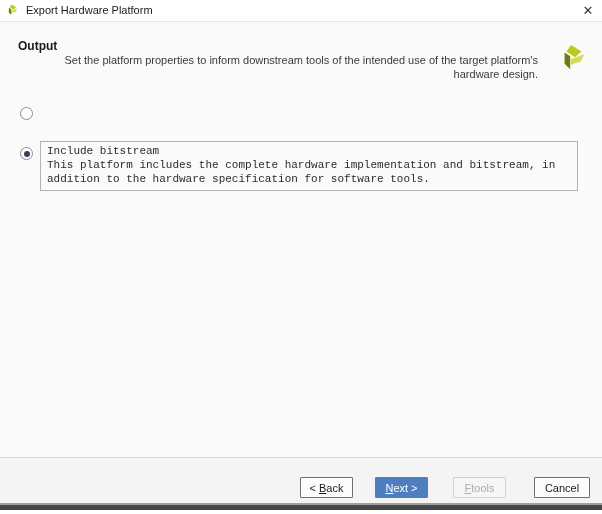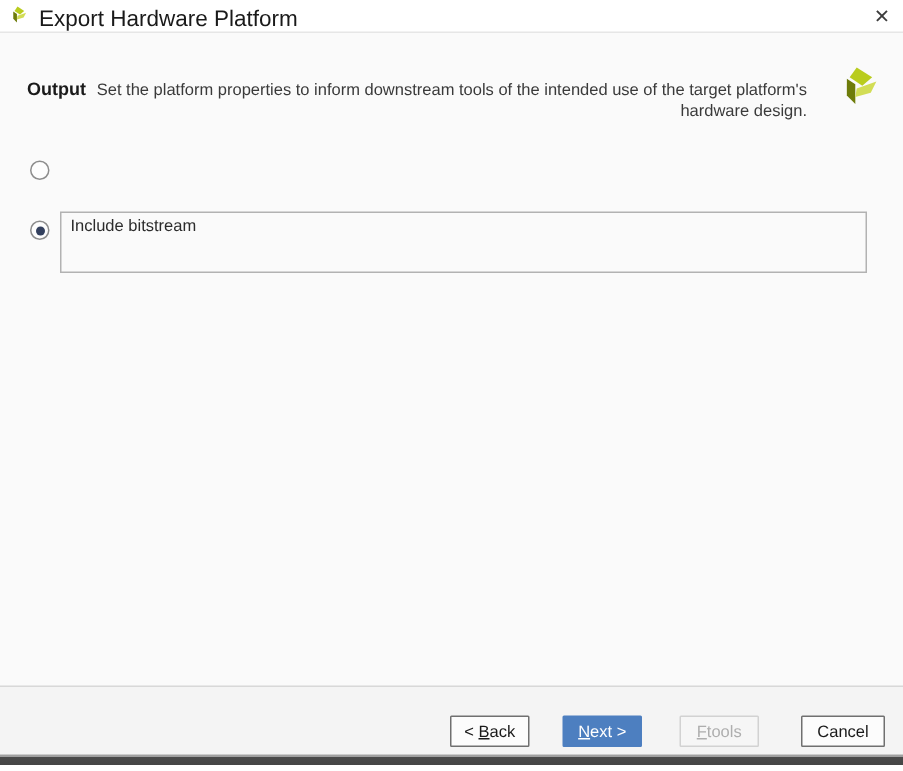--- a/index.html
+++ b/index.html
@@ -8,54 +8,54 @@
     font-family:"Liberation Sans",sans-serif;overflow:hidden;
     -webkit-font-smoothing:antialiased;
   }
   
   .titlebar{
     position:absolute;left:0;top:0;width:602px;height:21px;background:#ffffff;
     border-bottom:1px solid #e6e6e6;
   }
   .titlebar .app-logo{position:absolute;left:6px;top:4px;width:13px;height:13px;}
   .titlebar .title{
-    position:absolute;left:26px;top:4px;font-size:15px;color:#1a1a1a;white-space:nowrap;
+    position:absolute;left:26px;top:4px;font-size:11px;color:#1a1a1a;white-space:nowrap;
   }
   .close-btn{
     position:absolute;left:578px;top:1px;width:20px;height:19px;
     display:flex;align-items:center;justify-content:center;
     font-size:13px;color:#3c3c3c;cursor:default;
   }
   
   .main{
     position:absolute;left:0;top:22px;width:602px;height:435px;background:#fafafa;
   }
   .hdr-title{
-    position:absolute;left:18px;top:30px;font-size:12px;font-weight:bold;color:#1a1a1a;
+    position:absolute;left:18px;top:17px;font-size:12px;font-weight:bold;color:#1a1a1a;
   }
   .hdr-sub{
     position:absolute;left:18px;top:31px;width:520px;font-size:11px;color:#3a3a3a;line-height:14px;text-align:right;
   }
   .hdr-logo{position:absolute;left:558px;top:22px;width:30px;height:30px;}
   
   .radio{
     box-sizing:border-box;width:13px;height:13px;border:1px solid #8d8d8d;border-radius:50%;
     background:#fdfdfd;position:absolute;left:20px;
   }
   .radio.selected::after{
     content:"";position:absolute;left:2.5px;top:2.5px;width:6px;height:6px;border-radius:50%;
     background:#33405e;
   }
   .radio1{top:85px;}
   .radio2{top:125px;}
   .opt1-text{position:absolute;left:45px;top:81px;width:520px;font-size:11px;color:#2b2b2b;line-height:14px;}
   .opt-label{display:block;}
   .opt2-box{
     box-sizing:border-box;position:absolute;left:40px;top:119px;width:538px;min-height:41px;
-    border:1px solid #b2b2b2;background:#fafafa;padding:2px 12px 4px 6px;
+    border:1px solid #b2b2b2;background:#fafafa;padding:2px 12px 4px 6px;font-family:Liberation Mono, monospace;
   }
   .opt2-box .opt-text{font-size:11px;color:#2b2b2b;line-height:14px;}
   
   .footer{
     position:absolute;left:0;top:457px;width:602px;height:46px;background:#f4f4f4;
     border-top:1px solid #d8d8d8;box-sizing:border-box;
   }
   .btn{
     position:absolute;top:477px;height:21px;box-sizing:border-box;
     display:flex;align-items:center;justify-content:center;
@@ -96,20 +96,21 @@
       <polygon points="14,1 25,8 18,14 9,8" fill="#b9cc1e"></polygon>
       <polygon points="14,16 28,11 24,19 13,22" fill="#d2dd55"></polygon>
     </svg>
 
     <span class="radio radio1"></span>
 
     <span class="radio radio2 selected"></span>
     <div class="opt2-box">
       <div class="opt-text">
         <span class="opt-label">Include bitstream</span>
+        <span class="opt-desc">This platform includes the complete hardware implementation and bitstream, in addition to the hardware specification for software tools.</span>
       </div>
     </div>
   </div>
 
   <div class="footer"></div>
   <div class="btn btn-back"><span>&lt; </span><span class="mn">B</span><span>ack</span></div>
   <div class="btn btn-next"><span></span><span class="mn">N</span><span>ext &gt;</span></div>
   <div class="btn btn-finish"><span></span><span class="mn">F</span><span>tools</span></div>
   <div class="btn btn-cancel"><span></span><span class="mn"></span><span>Cancel</span></div>
 

